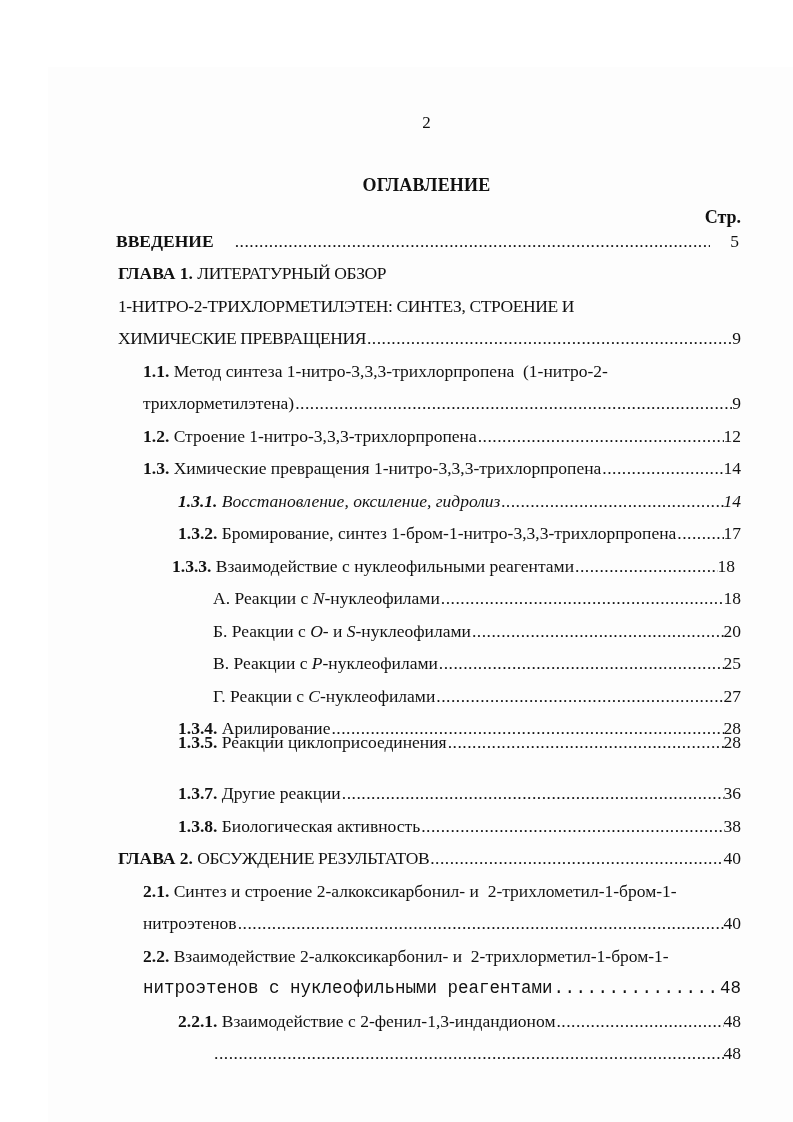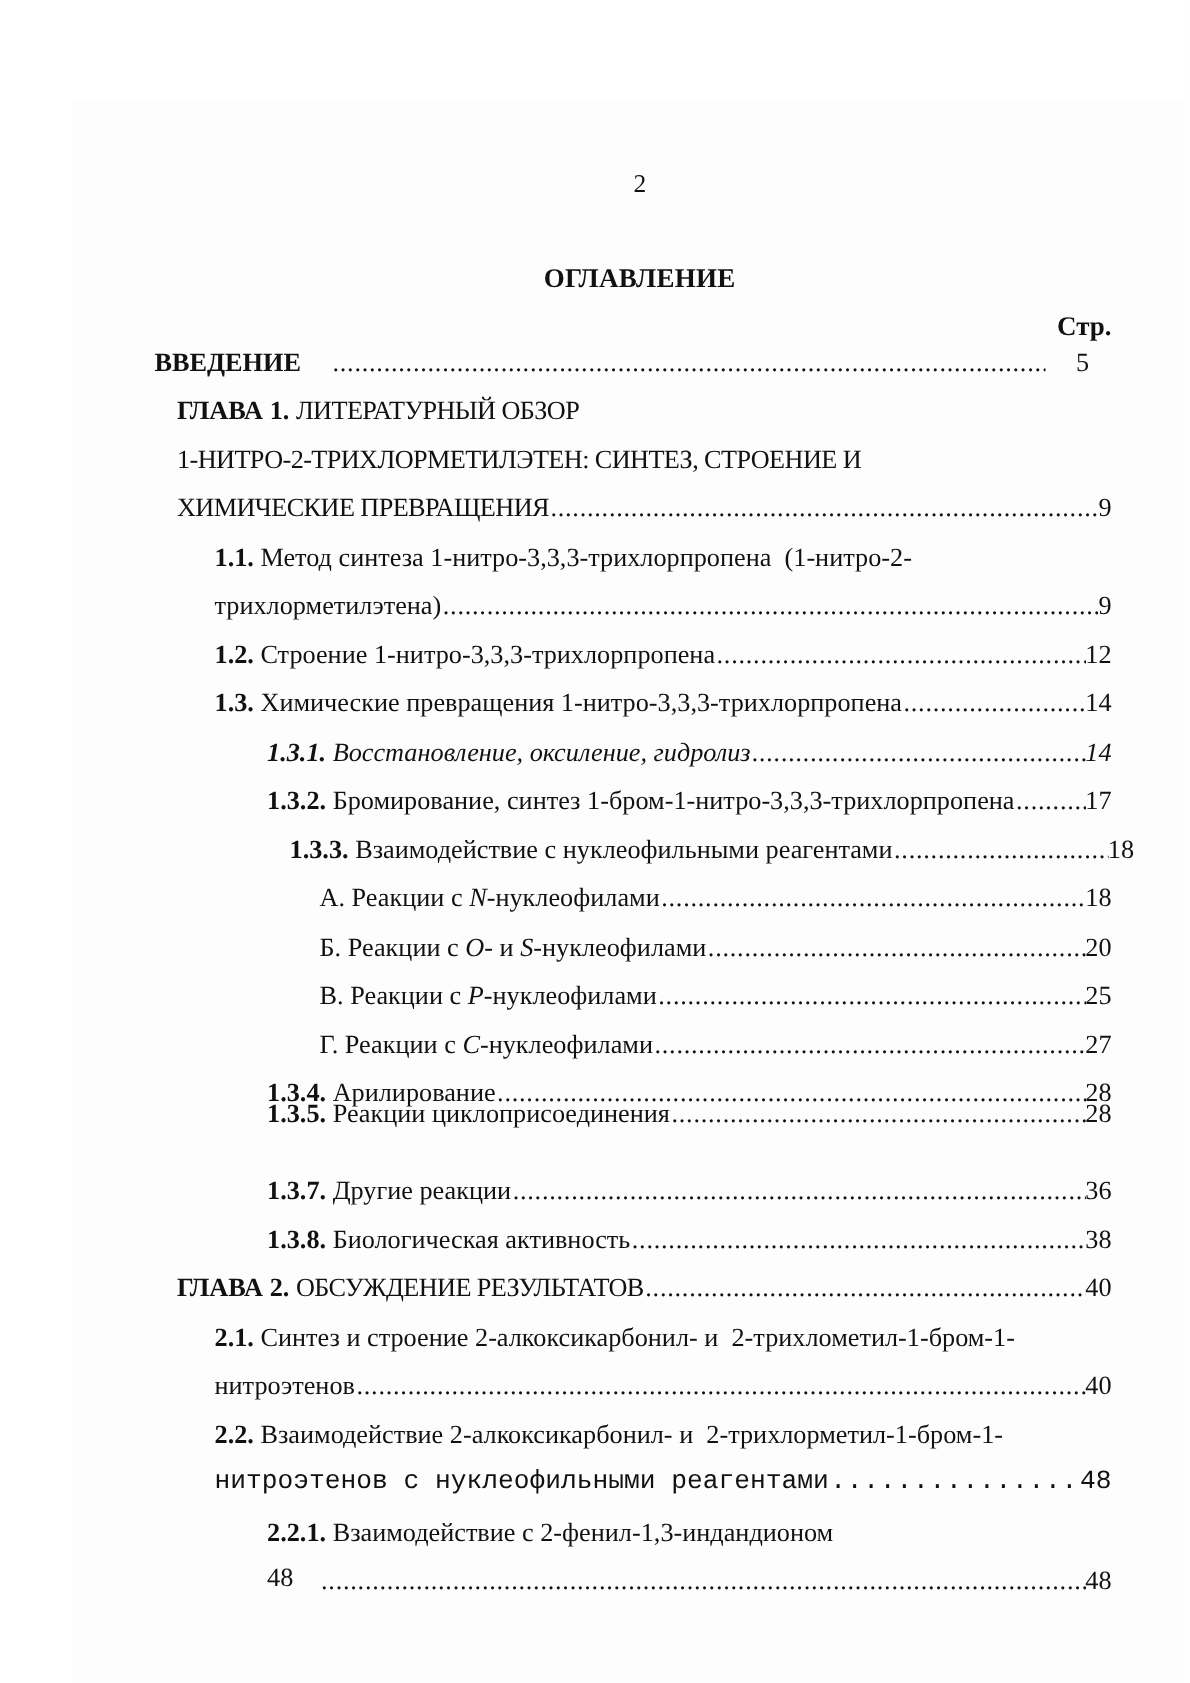--- a/index.html
+++ b/index.html
@@ -64,21 +64,21 @@
 <body>
 
 <div class="page"></div>
 
 <div class="page-number">2</div>
 <div class="toc-title">ОГЛАВЛЕНИЕ</div>
 <div class="str-label">Стр.</div>
 
 <div class="toc">
 
-  <div class="row" style="top:0px;left:103px;width:623px;gap:20px;">
+  <div class="row" style="top:0px;left:116px;width:623px;gap:20px;">
     <span class="title b">ВВЕДЕНИЕ</span>
     <span class="lead"></span>
     <span class="page-ref">5</span>
   </div>
 
   <div class="row" style="top:32px;left:118px;width:623px;">
     <span class="title">
       <span class="b">ГЛАВА 1.</span>
       <span class="cap">ЛИТЕРАТУРНЫЙ ОБЗОР</span>
     </span>
@@ -136,21 +136,21 @@
 
   <div class="row" style="top:292px;left:178px;width:563px;">
     <span class="title">
       <span class="b">1.3.2.</span>
       <span>Бромирование, синтез 1-бром-1-нитро-3,3,3-трихлорпропена</span>
     </span>
     <span class="lead"></span>
     <span class="page-ref">17</span>
   </div>
 
-  <div class="row" style="top:324.5px;left:193px;width:563px;">
+  <div class="row" style="top:324.5px;left:172px;width:563px;">
     <span class="title">
       <span class="b">1.3.3.</span>
       <span>Взаимодействие с нуклеофильными реагентами</span>
     </span>
     <span class="lead"></span>
     <span class="page-ref">18</span>
   </div>
 
   <div class="row" style="top:357px;left:213px;width:528px;">
     <span class="title">
@@ -252,21 +252,21 @@
       <span style="white-space:pre;">Взаимодействие 2-алкоксикарбонил- и  2-трихлорметил-1-бром-1-</span>
     </span>
   </div>
 
   <div class="row" style="top:747px;left:143px;width:598px;font-family:Liberation Mono, monospace;">
     <span class="title">нитроэтенов с нуклеофильными реагентами</span>
     <span class="lead"></span>
     <span class="page-ref">48</span>
   </div>
 
-  <div class="row" style="top:779.5px;left:178px;width:563px;flex-direction:column;">
+  <div class="row" style="top:779.5px;left:178px;width:563px;">
     <span class="title">
       <span class="b">2.2.1.</span>
       <span>Взаимодействие с 2-фенил-1,3-индандионом</span>
     </span>
     <span class="lead"></span>
     <span class="page-ref">48</span>
   </div>
 
   <div class="row" style="top:812px;left:213px;width:528px;">
     <span class="lead"></span>

